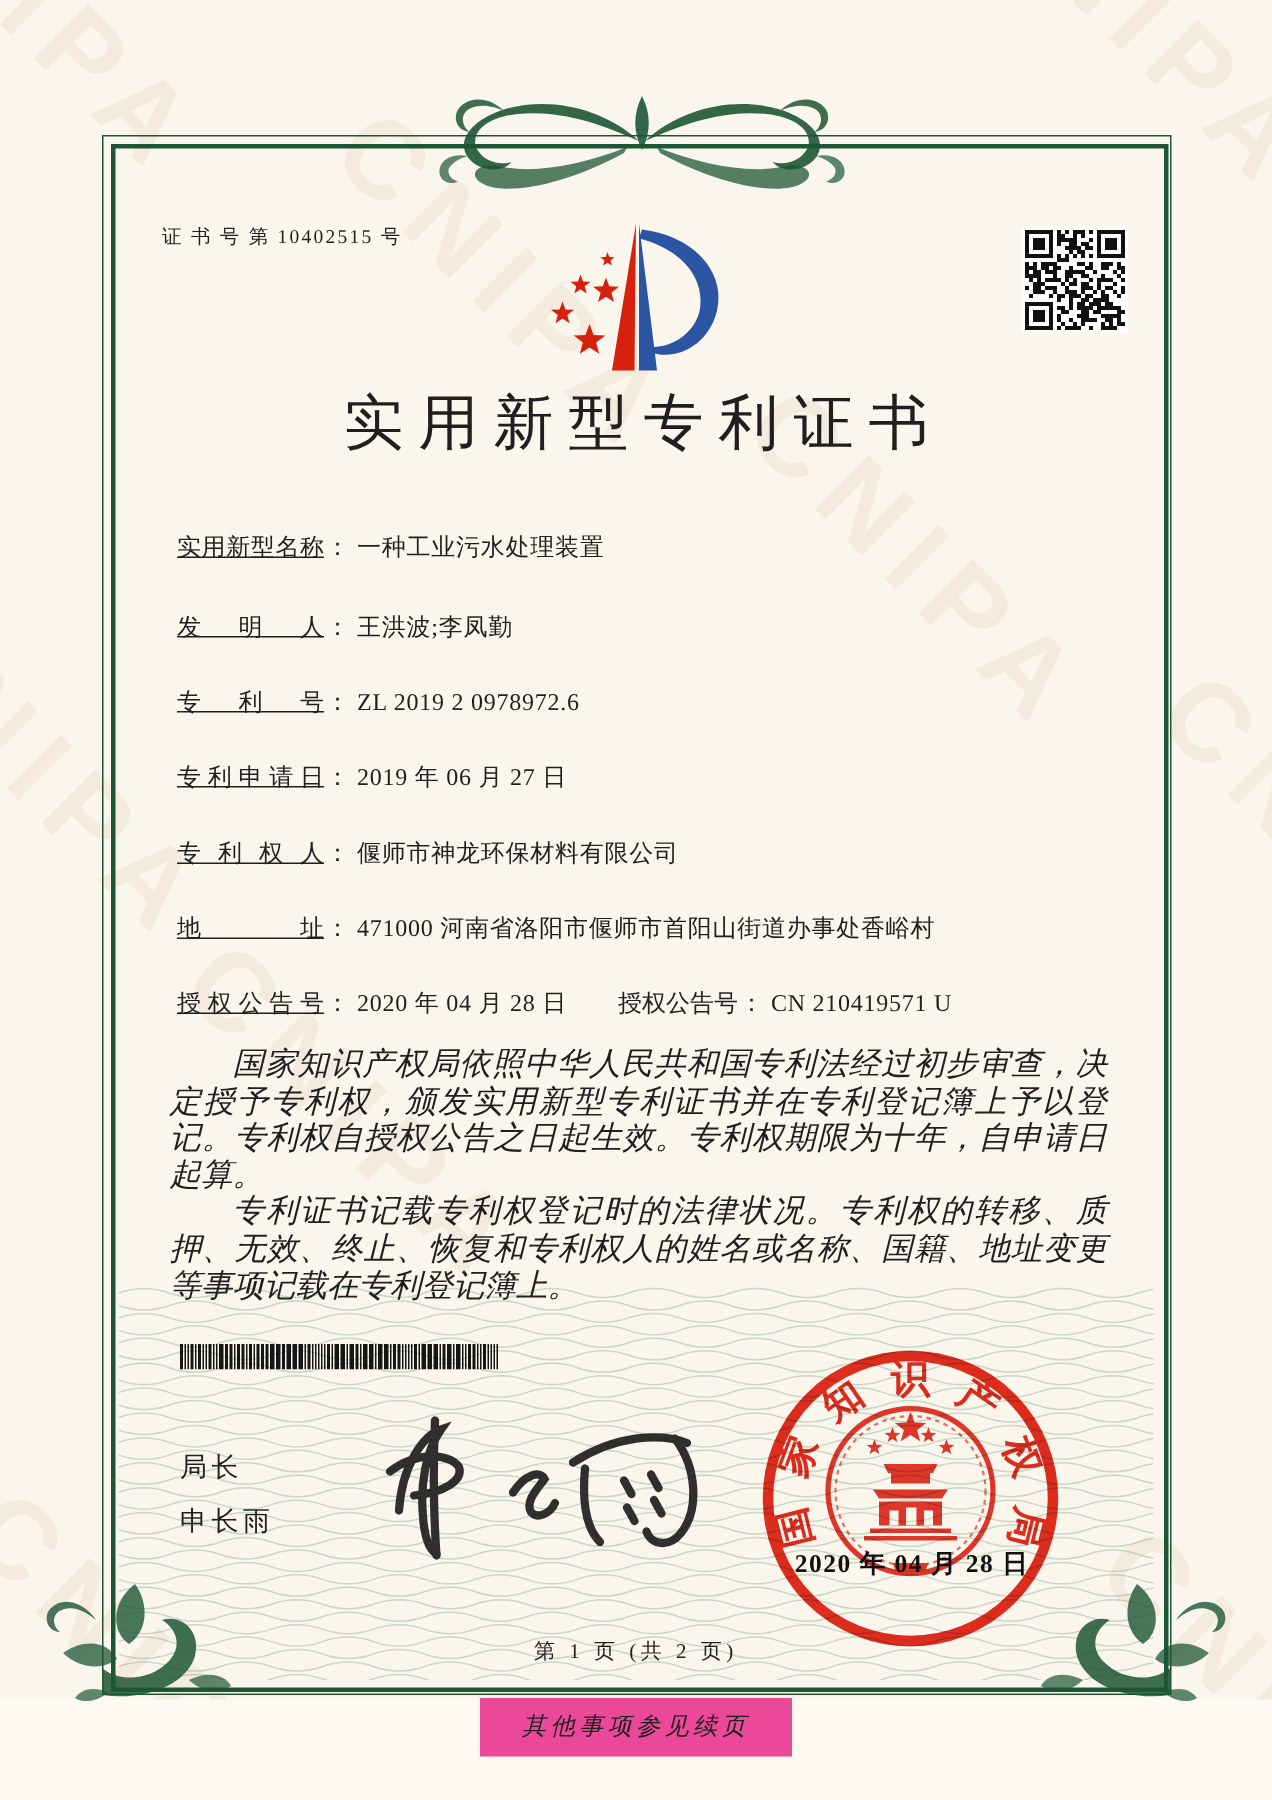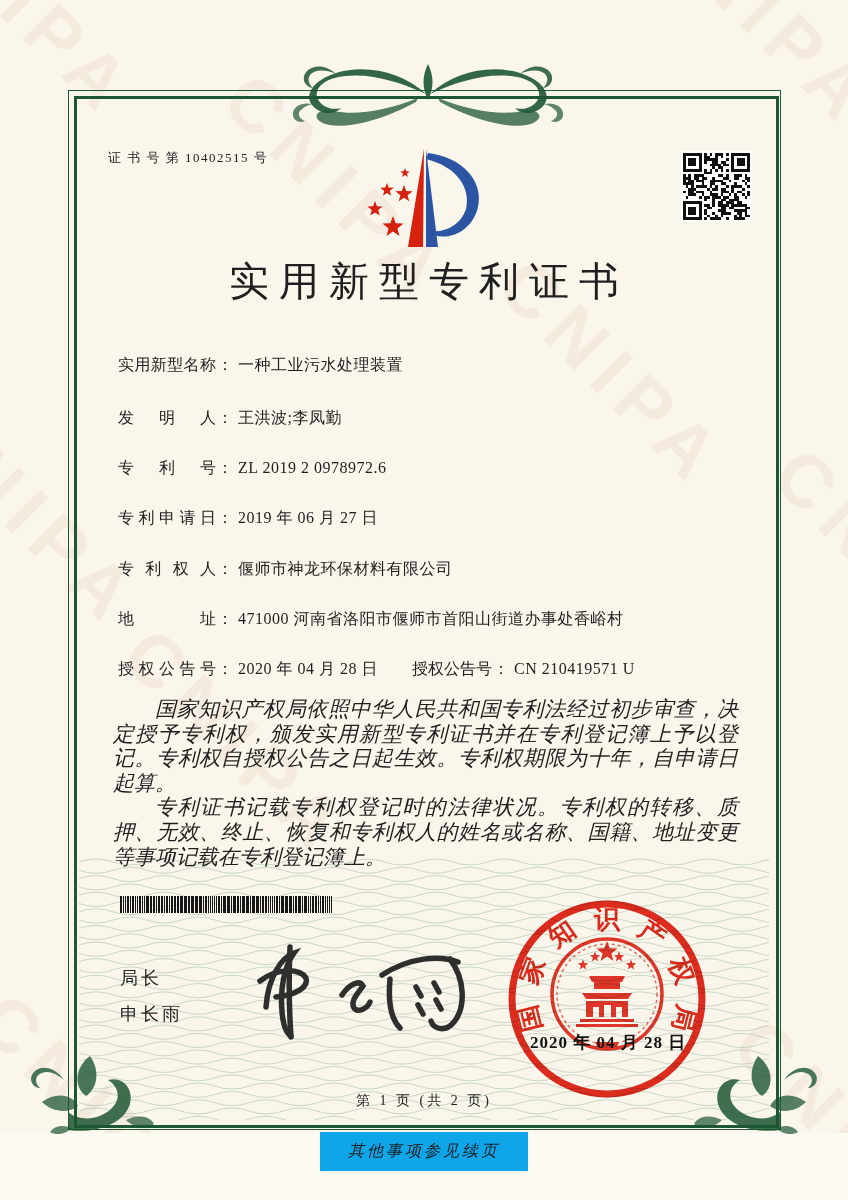--- a/index.html
+++ b/index.html
@@ -28,42 +28,42 @@
   .orn.bl{left:10px;top:1050px;transform:scaleX(-1);}
   .orn.br{left:688px;top:1050px;}
   
   .cert-no{position:absolute;left:108px;top:149px;font-size:13px;letter-spacing:1.5px;z-index:5;}
   .logo{position:absolute;left:362px;top:143px;width:135px;height:114px;z-index:5;}
   .qr{position:absolute;left:681px;top:151px;width:67px;height:67px;z-index:5;background:#fff;padding:2px;}
   .title{position:absolute;left:0;right:0;top:254px;text-align:center;z-index:5;}
   .title span{font-size:40px;font-weight:normal;letter-spacing:10px;margin-right:-10px;}
   
   .fr{position:absolute;left:118px;font-size:16px;white-space:nowrap;z-index:5;}
-  .flabel{display:inline-block;width:98px;text-align:justify;text-align-last:justify;}
+  .flabel{display:inline-block;width:98px;text-align:justify;text-align-last:justify;text-decoration:underline;}
   .fcolon{margin-left:1px;}
   .fvalue{margin-left:5px;letter-spacing:.5px;}
   .flabel2{margin-left:34px;margin-top:38px;}
   
   .paras{position:absolute;left:113px;top:697px;width:625px;z-index:5;
     font-size:21px;line-height:24.6px;font-style:italic;text-align:justify;}
   .paras p{margin:0;text-indent:2em;}
   
   .barcode{position:absolute;left:120px;top:896px;width:218px;height:17px;z-index:5;}
   
   .sig-title{position:absolute;left:120px;top:966px;z-index:5;font-family:"Liberation Sans","DejaVu Sans",sans-serif;font-size:18px;letter-spacing:3px;}
   .sig-name{position:absolute;left:120px;top:1002px;z-index:5;font-family:"Liberation Sans","DejaVu Sans",sans-serif;font-size:18px;letter-spacing:3px;}
   .signature{position:absolute;left:238px;top:943px;width:235px;height:98px;z-index:5;}
   
   .seal{position:absolute;left:500px;top:892px;width:214px;height:214px;z-index:6;mix-blend-mode:multiply;opacity:.95;}
   .seal-date{position:absolute;left:512px;top:1031px;width:192px;text-align:center;z-index:7;
     font-size:17px;font-weight:600;letter-spacing:1px;color:#111;}
   
   .page-num{position:absolute;left:0;right:0;top:1092px;text-align:center;font-size:14px;letter-spacing:3px;z-index:5;}
   .continuation{position:absolute;left:50%;transform:translateX(-50%);top:1132px;z-index:7;
-    background:#0ea5e9;padding:9px 28px;font-size:16px;font-style:italic;letter-spacing:3px;white-space:nowrap;
+    background:#ec4899;padding:9px 28px;font-size:16px;font-style:italic;letter-spacing:3px;white-space:nowrap;
     box-shadow:0 0 6px rgba(0,0,0,.04);}
 </style>
 </head>
 <body>
 
 <div class="page">
 
   <div class="wm" style="left:-120px;top:-40px;">CNIPA</div>
   <div class="wm" style="left:620px;top:-30px;">CNIPA</div>
   <div class="wm" style="left:195px;top:145px;">CNIPA</div>

